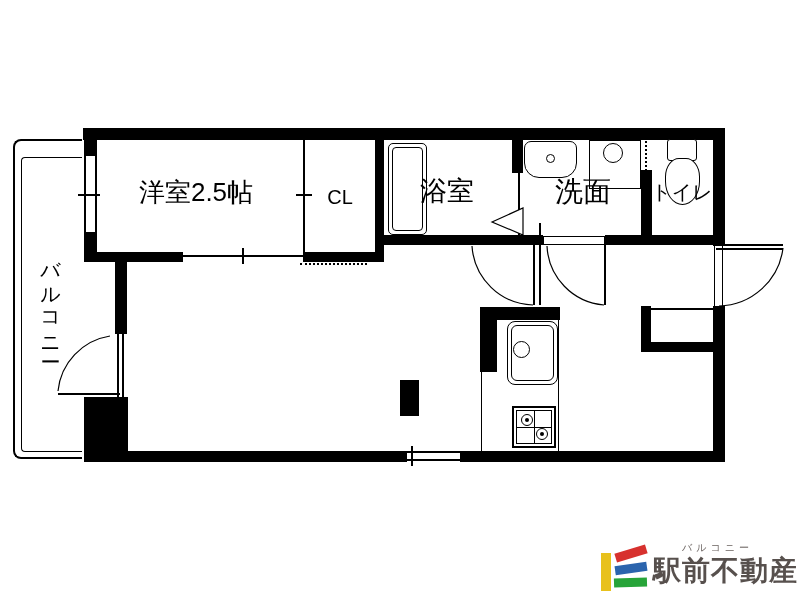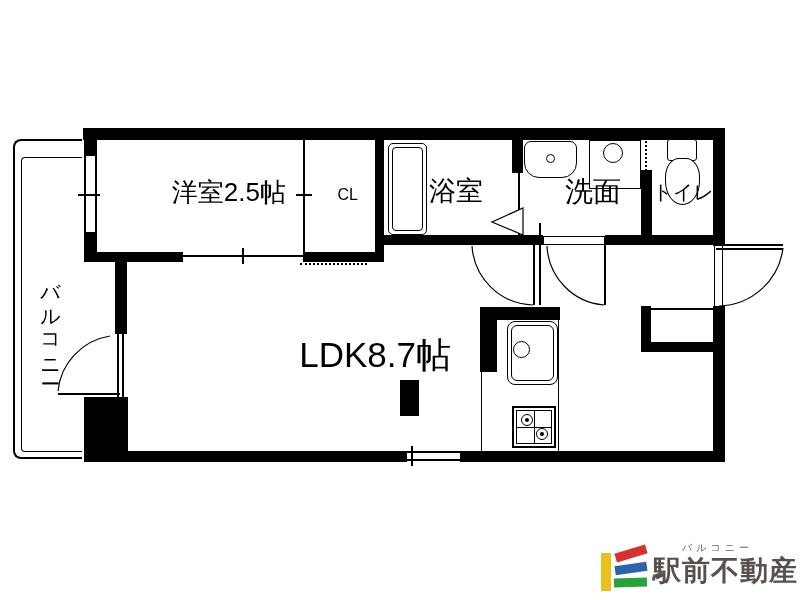--- a/index.html
+++ b/index.html
@@ -1,20 +1,20 @@
 <!DOCTYPE html>
 <html><head>
 <meta charset="utf-8">
 <style>
   html,body{margin:0;padding:0;width:800px;height:600px;background:#fff;overflow:hidden;
     font-family:"Liberation Sans","DejaVu Sans",sans-serif;}
   #canvas{position:relative;width:800px;height:600px;background:#fff;}
   .w{position:absolute;background:#000;}
   .ln{position:absolute;background:#000;}
-  .lbl{position:absolute;color:#000;text-align:right;white-space:nowrap;
+  .lbl{position:absolute;color:#000;text-align:center;white-space:nowrap;
        font-family:"Liberation Sans","DejaVu Sans",sans-serif;}
   .fix{position:absolute;border:1.5px solid #000;background:#fff;box-sizing:border-box;}
   .thin{border-width:1px;}
   svg.overlay{position:absolute;left:0;top:0;pointer-events:none;}
   .dotted-h{position:absolute;border-top:2px dotted #000;background:none;}
   .dotted-v{position:absolute;border-left:2px dotted #000;background:none;}
   .logo-stripe{position:absolute;}
   .vtext{writing-mode:vertical-rl;text-orientation:upright;letter-spacing:3px;}
 </style>
 </head>
@@ -102,25 +102,24 @@
   <svg class="overlay" width="800" height="600" viewBox="0 0 800 600">
     <path d="M110,336 A62,62 0 0 0 58,391" fill="none" stroke="#000" stroke-width="1.2"></path>
     <path d="M472,246 A63,63 0 0 0 533,305" fill="none" stroke="#000" stroke-width="1.2"></path>
     <path d="M547,246 A62,62 0 0 0 604,305" fill="none" stroke="#000" stroke-width="1.2"></path>
     <path d="M783,248 A66,66 0 0 1 719,306" fill="none" stroke="#000" stroke-width="1.2"></path>
     <path d="M492,222 L523,208 L523,235 Z" fill="#fff" stroke="#000" stroke-width="1.2"></path>
   </svg>
 
   <div class="lbl vtext" style="left:38px;top:226px;height:150px;font-size:20px;">バルコニー</div>
   <div class="lbl" style="left:106px;top:175px;width:180px;font-size:26px;">洋室2.5帖</div>
-  <div class="lbl" style="left:322px;top:186px;width:36px;font-size:16px;">CL</div>
+  <div class="lbl" style="left:322px;top:186px;width:36px;font-size:20px;">CL</div>
   <div class="lbl" style="left:411px;top:173px;width:72px;font-size:27px;">浴室</div>
   <div class="lbl" style="left:545px;top:173px;width:76px;font-size:28px;">洗面</div>
   <div class="lbl" style="left:650px;top:179px;width:64px;font-size:20px;">トイレ</div>
-  <div class="lbl" style="left:253px;top:332px;width:198px;font-size:35px;">LDK8.7帖</div>
 
   <div style="position:absolute;left:595px;top:535px;width:205px;height:60px;">
     <div class="logo-stripe" style="left: 6px; top: 18px; width: 10px; height: 38px; background-color: rgb(232, 193, 28);"></div>
     <div class="logo-stripe" style="left: 20px; top: 14px; width: 32px; height: 9px; transform: rotate(-17deg); background-color: rgb(215, 49, 46);"></div>
     <div class="logo-stripe" style="left: 20px; top: 29px; width: 32px; height: 9px; transform: rotate(-8deg); background-color: rgb(43, 100, 173);"></div>
     <div class="logo-stripe" style="left: 19px; top: 43px; width: 33px; height: 9px; transform: rotate(-2deg); background-color: rgb(39, 164, 57);"></div>
     <div class="lbl" style="left:87px;top:6px;width:80px;font-size:10px;letter-spacing:4px;color:#6b6360;text-align:left;">バルコニー</div>
     <div class="lbl" style="left:58px;top:17px;width:150px;font-size:28px;font-weight:bold;letter-spacing:1px;color:#57504d;text-align:left;">駅前不動産</div>
   </div>
 

